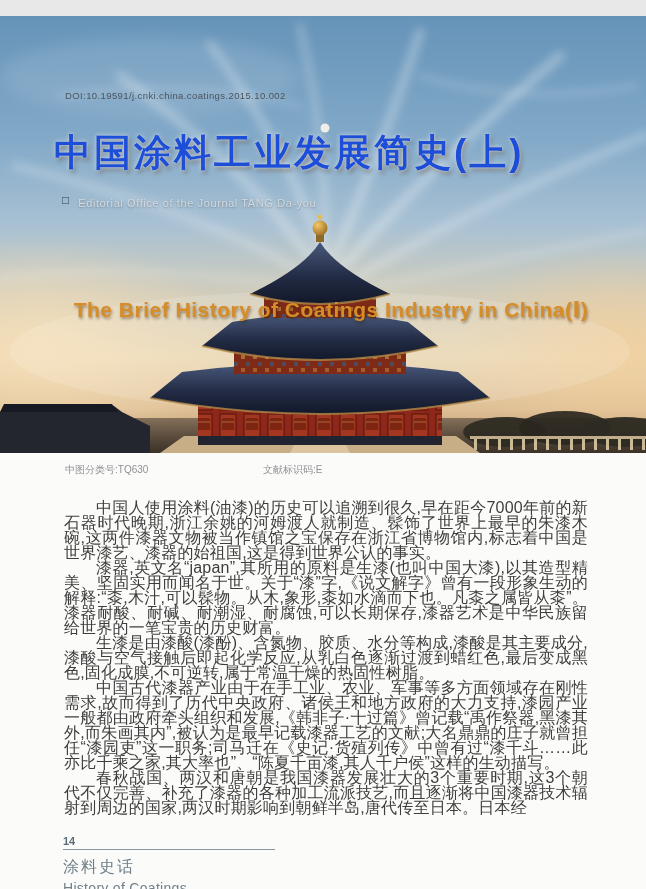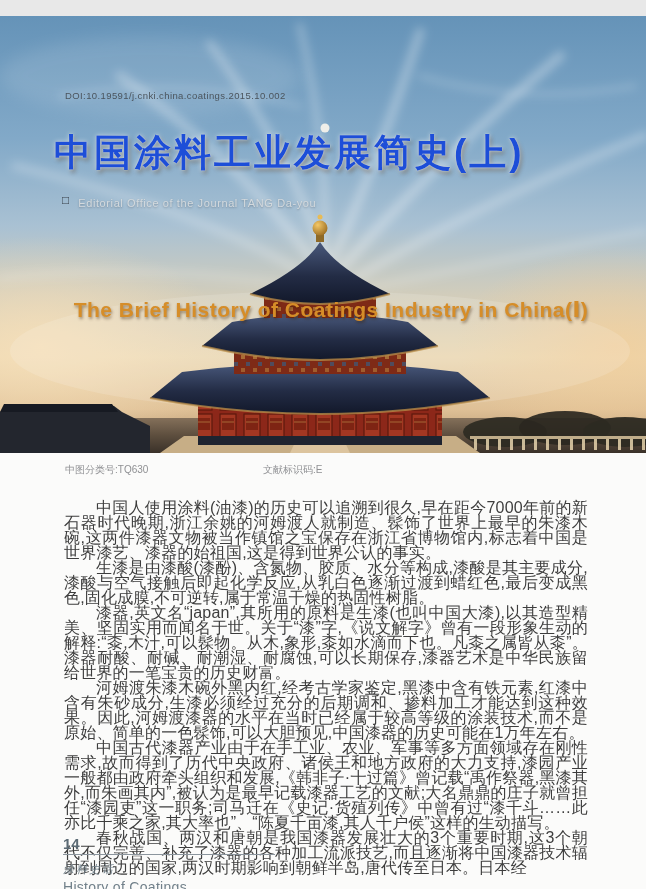--- a/index.html
+++ b/index.html
@@ -52,23 +52,23 @@
     color:#c0903f; letter-spacing:.5px;
   }
   .paragraphs p {
     margin:0; text-align:justify; text-indent:2em;
     font-size:16px; line-height:15px; color:#3d3d3d;
     letter-spacing:.2px;
   }
 
   
   .footer { position:absolute; left:63px; top:819px; width:230px; }
-  .page-number { font-size:15px; font-weight:bold; color:#5c6b75; }
+  .page-number { font-size:11px; font-weight:bold; color:#5c6b75; }
   .footer-rule { width:212px; height:1px; background:#8b959d; margin-top:2px; }
-  .column-cn { margin-top:7px; font-size:11px; color:#71808a; letter-spacing:2px;font-style:italic; }
+  .column-cn { margin-top:7px; font-size:16px; color:#71808a; letter-spacing:2px; }
   .column-en { margin-top:2px; font-size:14px; color:#71808a; letter-spacing:.3px; }
 </style>
 </head>
 <body>
 
 <div class="page">
 
   <div class="hero">
     <svg width="646" height="437" viewBox="0 0 646 437">
       <defs>
@@ -216,23 +216,22 @@
   </div>
 
   <div class="meta-row">
     <span class="meta-clc">中图分类号:TQ630</span>
     <span class="meta-doc">文献标识码:E</span>
   </div>
 
   <div class="article">
     <div class="paragraphs">
         <p>中国人使用涂料(油漆)的历史可以追溯到很久,早在距今7000年前的新石器时代晚期,浙江余姚的河姆渡人就制造、髹饰了世界上最早的朱漆木碗,这两件漆器文物被当作镇馆之宝保存在浙江省博物馆内,标志着中国是世界漆艺、漆器的始祖国,这是得到世界公认的事实。</p>
+        <p>漆器,英文名“japan”,其所用的原料是生漆(也叫中国大漆),以其造型精美、坚固实用而闻名于世。关于“漆”字,《说文解字》曾有一段形象生动的解释:“桼,木汁,可以髹物。从木,象形,桼如水滴而下也。凡桼之属皆从桼”。漆器耐酸、耐碱、耐潮湿、耐腐蚀,可以长期保存,漆器艺术是中华民族留给世界的一笔宝贵的历史财富。</p>
         <p>生漆是由漆酸(漆酚)、含氮物、胶质、水分等构成,漆酸是其主要成分,漆酸与空气接触后即起化学反应,从乳白色逐渐过渡到蜡红色,最后变成黑色,固化成膜,不可逆转,属于常温干燥的热固性树脂。</p>
-        <p>漆器,英文名“japan”,其所用的原料是生漆(也叫中国大漆),以其造型精美、坚固实用而闻名于世。关于“漆”字,《说文解字》曾有一段形象生动的解释:“桼,木汁,可以髹物。从木,象形,桼如水滴而下也。凡桼之属皆从桼”。漆器耐酸、耐碱、耐潮湿、耐腐蚀,可以长期保存,漆器艺术是中华民族留给世界的一笔宝贵的历史财富。</p>
-        <p>河姆渡朱漆木碗外黑内红,经考古学家鉴定,黑漆中含有铁元素,红漆中含有朱砂成分,生漆必须经过充分的后期调和、掺料加工才能达到这种效果。因此,河姆渡漆器的水平在当时已经属于较高等级的涂装技术,而不是原始、简单的一色髹饰,可以大胆预见,中国漆器的历史可能在1万年左右。</p>
         <p>中国古代漆器产业由于在手工业、农业、军事等多方面领域存在刚性需求,故而得到了历代中央政府、诸侯王和地方政府的大力支持,漆园产业一般都由政府牵头组织和发展,《韩非子·十过篇》曾记载“禹作祭器,黑漆其外,而朱画其内”,被认为是最早记载漆器工艺的文献;大名鼎鼎的庄子就曾担任“漆园吏”这一职务;司马迁在《史记·货殖列传》中曾有过“漆千斗……此亦比千乘之家,其大率也”、“陈夏千亩漆,其人千户侯”这样的生动描写。</p>
         <p>春秋战国、两汉和唐朝是我国漆器发展壮大的3个重要时期,这3个朝代不仅完善、补充了漆器的各种加工流派技艺,而且逐渐将中国漆器技术辐射到周边的国家,两汉时期影响到朝鲜半岛,唐代传至日本。日本经</p>
       </div>
   </div>
 
   <div class="footer">
     <div class="page-number">14</div>
     <div class="footer-rule"></div>
     <div class="column-cn">涂料史话</div>
     <div class="column-en">History of Coatings</div>

